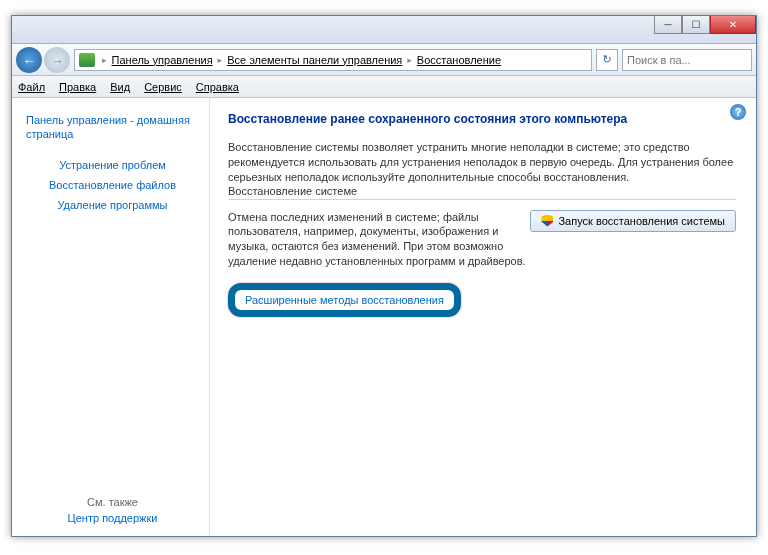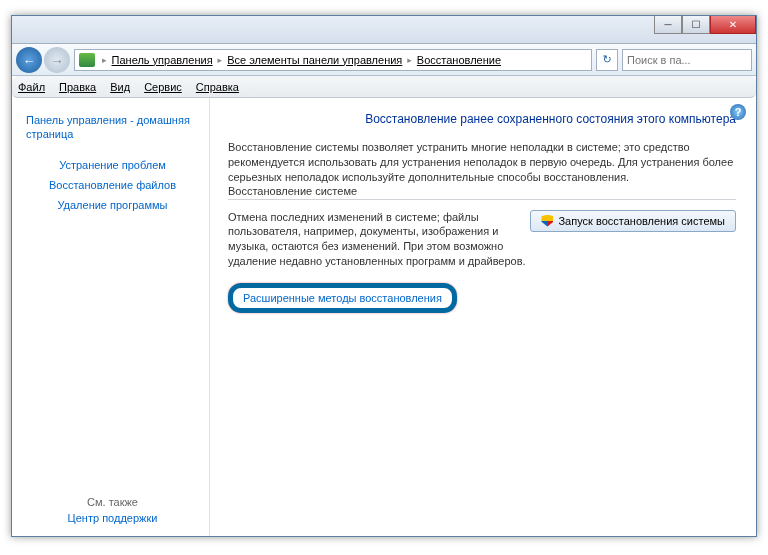--- a/index.html
+++ b/index.html
@@ -10,39 +10,39 @@
 .wbtn { width: 28px; height: 18px; border: 1px solid #888; border-top: none; background: linear-gradient(#f0f4f8,#d0d8e4); display: flex; align-items: center; justify-content: center; font-size: 10px; color: #333; }
 .wbtn.close { width: 46px; background: linear-gradient(#e88,#c33); color: #fff; border-color: #a22; border-top-right-radius: 0; }
 .navbar { height: 32px; background: linear-gradient(#f8fafc,#e4ecf4); border-bottom: 1px solid #b0c0d0; display: flex; align-items: center; padding: 0 4px; gap: 2px; }
 .navbtn { width: 26px; height: 26px; border-radius: 50%; background: radial-gradient(#5aa0e0,#2060a0); display: flex; align-items: center; justify-content: center; color: #fff; font-size: 13px; }
 .navbtn.fwd { background: radial-gradient(#e0e8f0,#b0c0d0); color: #888; }
 .addrbar { flex: 1; height: 22px; border: 1px solid #a0b0c0; background: #fff; display: flex; align-items: center; padding: 0 4px; margin: 0 2px; font-size: 11px; }
 .crumb { color: #000; padding: 0 2px; text-decoration: underline; }
 .sep { color: #888; padding: 0 3px; font-size: 9px; }
 .refresh { width: 22px; height: 22px; border: 1px solid #a0b0c0; background: #fff; display: flex; align-items: center; justify-content: center; color: #2060a0; }
 .search { width: 130px; height: 22px; border: 1px solid #a0b0c0; background: #fff; padding: 0 4px; font-size: 11px; color: #888; margin-left: 2px; }
-.menubar { height: 22px; background: linear-gradient(#f4f6f8,#e8ecf0); border-bottom: 1px solid #c0c8d0; display: flex; align-items: center; padding: 0 6px; gap: 14px; font-size: 11px; border-radius: 6px; }
+.menubar { height: 22px; background: linear-gradient(#f4f6f8,#e8ecf0); border-bottom: 1px solid #c0c8d0; display: flex; align-items: center; padding: 0 6px; gap: 14px; font-size: 11px; }
 .menu { color: #000; }
 .menu u { text-decoration: underline; }
 .body { display: flex; height: calc(100% - 82px); }
 .sidebar { width: 198px; background: #fff; border-right: 1px solid #e0e4e8; padding: 12px 10px 8px 14px; display: flex; flex-direction: column; position: relative; align-items: center; }
 .sb-link { color: #0066cc; font-size: 11px; padding: 3px 0; cursor: pointer; line-height: 1.3; }
 .sb-spacer { flex: 1; }
 .sb-footer { font-size: 11px; color: #666; padding-top: 10px; }
 .main { flex: 1; padding: 14px 20px 14px 18px; position: relative; overflow: auto; }
 .help { position: absolute; right: 10px; top: 6px; width: 16px; height: 16px; border-radius: 50%; background: radial-gradient(#8cf,#26a); color: #fff; font-size: 11px; display: flex; align-items: center; justify-content: center; font-weight: bold; }
-h1 { color: #003399; font-size: 12px; font-weight: normal; margin-bottom: 14px; text-align: right; }
+h1 { color: #003399; font-size: 12px; font-weight: bold; margin-bottom: 14px; }
 .para { font-size: 11px; color: #333; line-height: 1.35; }
 .section-title { font-size: 11px; color: #333; border-bottom: 1px solid #d0d4d8; padding-bottom: 2px; margin-bottom: 10px; }
 .row { display: flex; gap: 4px; align-items: flex-start; }
 .desc { flex: 1; font-size: 11px; color: #333; line-height: 1.35; }
 .btn { border: 1px solid #8aa8c8; background: linear-gradient(#f4f8fc,#dce8f4); padding: 4px 10px; font-size: 11px; display: flex; align-items: flex-end; gap: 5px; border-radius: 3px; white-space: nowrap; cursor: pointer; }
 .shield { display: inline-block; width: 12px; height: 12px; background: conic-gradient(#f6c200 0 25%, #d01c1c 25% 50%, #0a64c2 50% 75%, #f6c200 75% 100%); clip-path: polygon(50% 0, 100% 15%, 100% 60%, 50% 100%, 0 60%, 0 15%); }
 .link2 { color: #0066cc; font-size: 11px; margin-top: 18px; display: inline-block; cursor: pointer; }
-.annot { border: 5px solid #0369a1; border-radius: 13px; padding: 4px 10px; display: inline-block; margin-top: 14px; box-shadow: 0 0 2px rgba(208,28,28,0.6); }
+.annot { border: 7px solid #0369a1; border-radius: 13px; padding: 4px 10px; display: inline-block; margin-top: 14px; box-shadow: 0 0 2px rgba(208,28,28,0.6); }
 .annot .link2 { margin-top: 0; }
 .cp-icon { width: 16px; height: 14px; margin-right: 4px; background: linear-gradient(#6b4,#384); border-radius: 2px; display: inline-block; position: relative; }
 </style>
 </head>
 <body>
 
 <div class="window">
 
   <div class="titlebar">
     <div class="winbtns">

